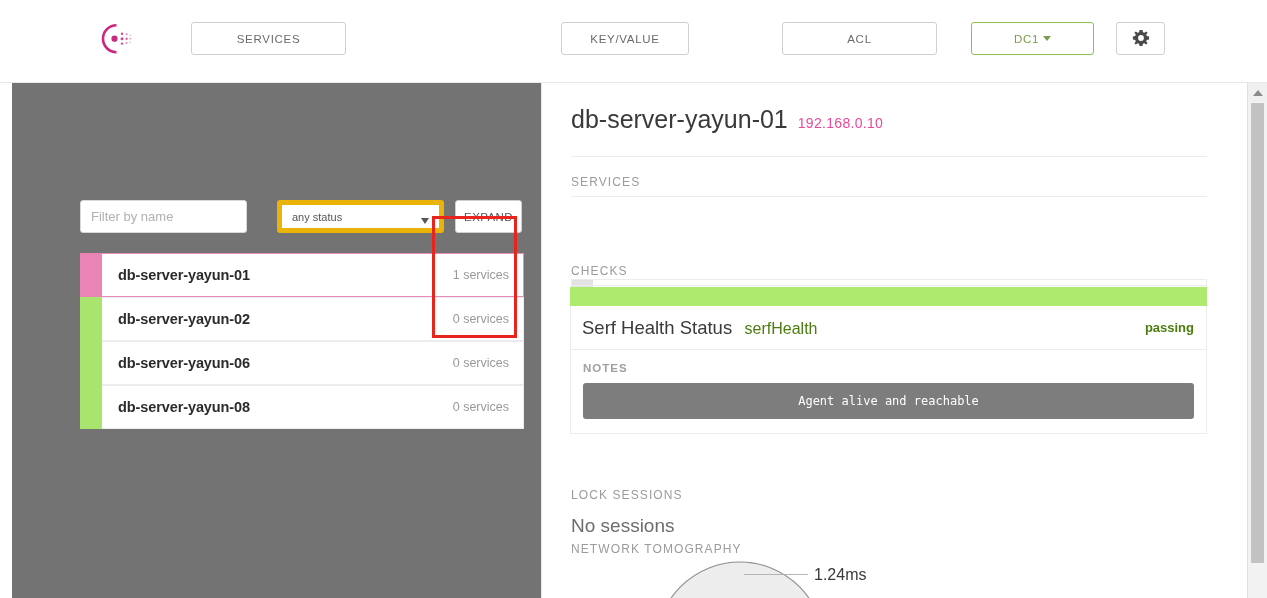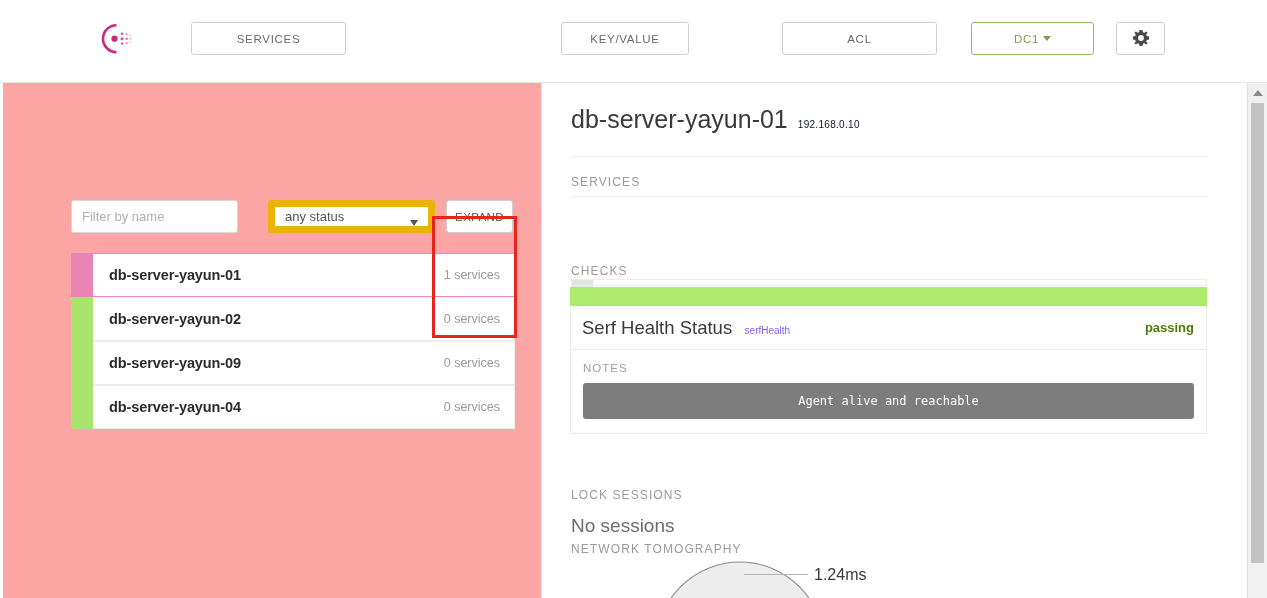--- a/index.html
+++ b/index.html
@@ -45,36 +45,36 @@
   #nav-gear     { left: 1116px; width: 49px; }
   .caret-down {
     display: inline-block; margin-left: 4px;
     width: 0; height: 0;
     border-left: 4px solid transparent;
     border-right: 4px solid transparent;
     border-top: 5px solid #7a9e4b;
   }
 
   
-  .left-panel { position: absolute; left: 3px; top: 83px; width: 541px; height: 515px; background:#fca5a5;padding-left:36px; }
+  .left-panel { position: absolute; left: 12px; top: 83px; width: 541px; height: 515px; background:#737373;padding-left:36px; }
   .divider-v { position: absolute; left: 541px; top: 83px; width: 1px; height: 515px; background: #e8e8e8; }
 
   .filter-input {
     position: absolute; left: 68px; top: 117px; width: 167px; height: 33px;
     border: 1px solid #d8d8d8; border-radius: 3px;
     padding: 0 10px; font-size: 13px; color: #333;
     font-family: "Liberation Sans", sans-serif;
     background: #fff; outline: none;
   }
   .filter-input::placeholder { color: #b0b0b0; }
 
   .status-select {
     position: absolute; left: 265px; top: 117px; width: 167px; height: 33px;
-    border: 7px solid #eab308; border-radius: 3px;
-    background: #fff; font-size: 13px; color: #555;
+    border: 5px solid #eab308; border-radius: 3px;
+    background: #fff; font-size: 11px; color: #555;
     display: flex; align-items: center; padding: 0 10px;
     cursor: pointer;
   }
   .status-select .sel-caret {
     position: absolute; right: 10px; top: 13px;
     width: 0; height: 0;
     border-left: 4px solid transparent;
     border-right: 4px solid transparent;
     border-top: 6px solid #555;
   }
@@ -116,21 +116,21 @@
   
   .right-panel {
     position: absolute; left: 542px; top: 83px;
     width: 668px; height: 515px; background: #fff; overflow: hidden;
   }
   .detail-head {
     position: absolute; left: 29px; top: 22px; right: 0;
     display: flex; align-items: baseline;
   }
   .detail-title { font-size: 25px; color: #3a3a3a; font-weight: normal; }
-  .detail-ip { font-size: 10px; color: #0f172a; margin-left: 10px; letter-spacing: 0.3px; }
+  .detail-ip { font-size: 14px; color: #ec4899; margin-left: 10px; letter-spacing: 0.3px; }
 
   .hr { position: absolute; left: 29px; width: 636px; height: 1px; background: #ededed; }
 
   .sect-label {
     position: absolute; left: 29px;
     font-size: 12px; color: #9b9b9b; letter-spacing: 1.1px;
   }
 
   .svc-row {
     position: absolute; left: 29px; top: 196px; width: 636px; height: 45px;
@@ -148,27 +148,27 @@
   .check-card {
     position: absolute; left: 570px; top: 287px; width: 637px;
   }
   .check-bar { height: 19px; background: #adea6e; }
   .check-head {
     height: 44px; border: 1px solid #ececec; border-top: none;
     display: flex; align-items: center; justify-content: space-between;
     padding: 0 12px 0 11px; background: #fff;
   }
   .check-title { font-size: 18.5px; color: #3a3a3a; }
-  .check-sub { font-size: 10px; color: #8b5cf6; margin-left: 8px; }
+  .check-sub { font-size: 16px; color: #4d7c0f; margin-left: 8px; }
   .check-status { font-size: 13px; color: #4d7c0f; font-weight: bold; }
   .check-body {
     border: 1px solid #ececec; border-top: none; background: #fff;
     padding: 12px 12px 14px 12px;
   }
-  .check-kv { font-size: 11.5px; color: #a0a0a0; letter-spacing: 1px; margin-bottom: 9px; }
+  .check-kv { font-size: 11.5px; color: #a0a0a0; letter-spacing: 1px; margin-bottom: 9px; font-weight: bold; }
   .output-box {
     background: #7d7d7d; color: #fff;
     font-family: "DejaVu Sans Mono", "Liberation Mono", monospace;
     font-size: 12px; padding: 11px 12px; border-radius: 3px; text-align: center;
   }
 
   .tomo-wrap { position: absolute; left: 570px; top: 556px; width: 640px; height: 60px; }
   .tomo-label { position: absolute; left: 814px; top: 566px; font-size: 16px; color: #3a3a3a; }
   .tomo-leader { position: absolute; left: 744px; top: 574px; width: 64px; height: 1px; background: #b5b5b5; }
 
@@ -261,28 +261,28 @@
         <div class="node-row">
           <div class="accent" style="background: rgb(169, 228, 110);"></div>
           <div class="body">
             <span class="node-name">db-server-yayun-02</span>
             <span class="node-svc">0 services</span>
           </div>
         </div>
         <div class="node-row">
           <div class="accent" style="background: rgb(169, 228, 110);"></div>
           <div class="body">
-            <span class="node-name">db-server-yayun-09</span>
+            <span class="node-name">db-server-yayun-06</span>
             <span class="node-svc">0 services</span>
           </div>
         </div>
         <div class="node-row">
           <div class="accent" style="background: rgb(169, 228, 110);"></div>
           <div class="body">
-            <span class="node-name">db-server-yayun-04</span>
+            <span class="node-name">db-server-yayun-08</span>
             <span class="node-svc">0 services</span>
           </div>
         </div>
       </div>
   </div>
 
   <div class="annot-red"></div>
 
   <div class="divider-v"></div>
 

